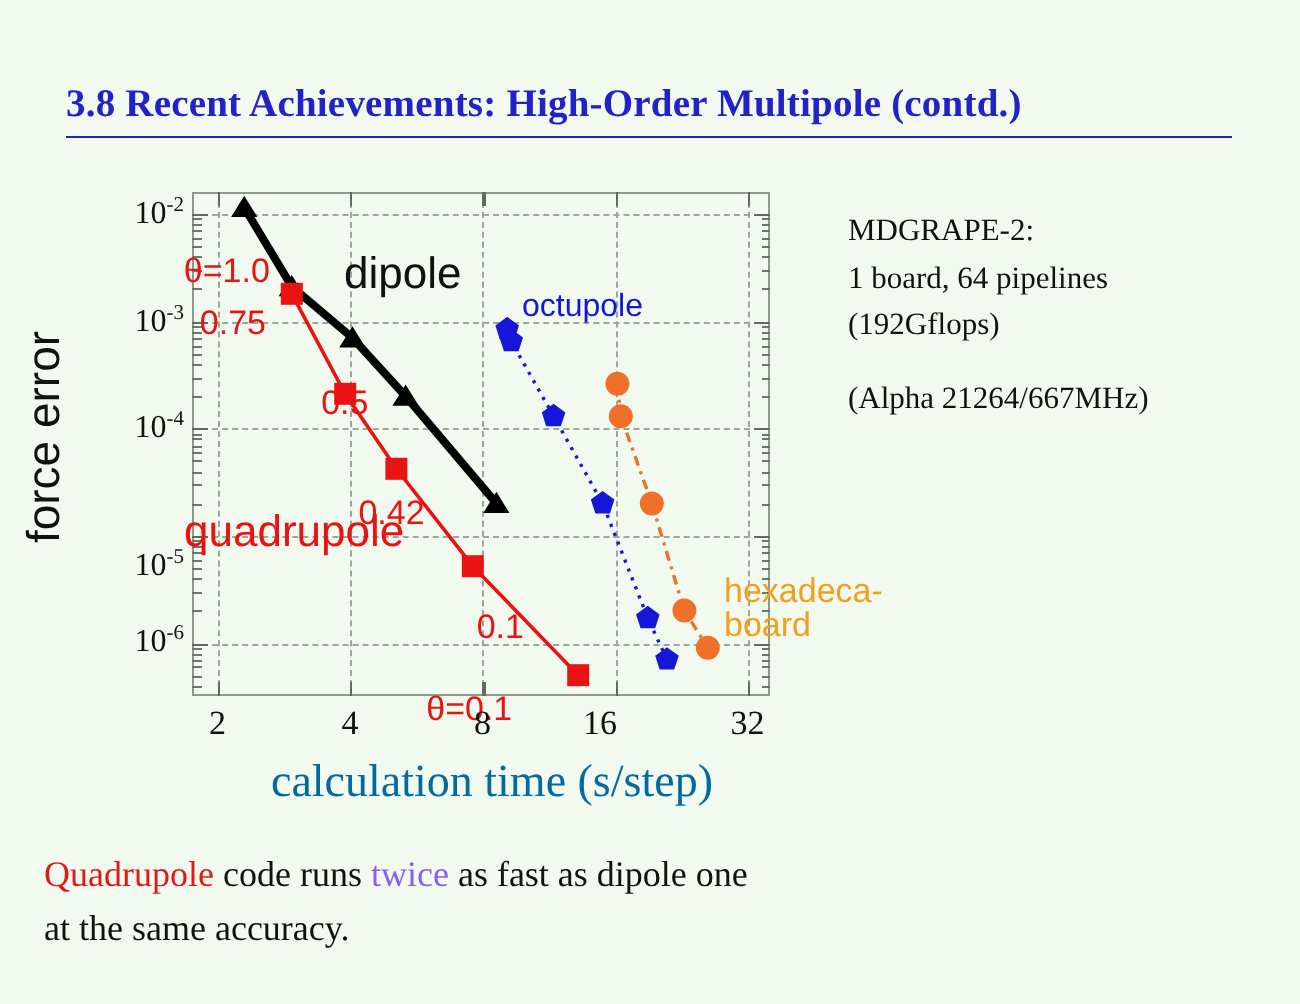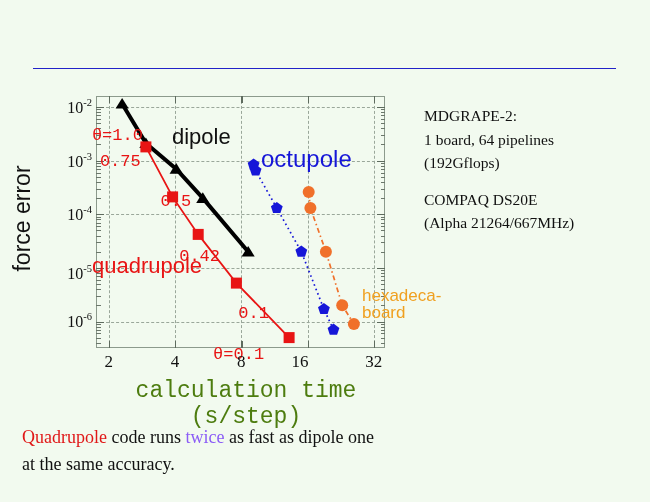--- a/index.html
+++ b/index.html
@@ -49,40 +49,40 @@
   .yticklab{
     position:absolute;right:0;transform:translateY(-50%);
     font-family:"Liberation Serif",serif;font-size:16px;color:#111;
     white-space:nowrap;
   }
   .yticklab sup{font-size:10.5px;vertical-align:super;}
   #ylabels{position:absolute;left:0px;top:0;width:92px;height:502px;}
 
   #xaxis-title{
     position:absolute;left:96px;top:378px;width:300px;text-align:center;
-    font-family:Liberation Mono, monospace;font-size:23px;color:#4d7c0f;
+    font-family:Liberation Serif, serif;font-size:23px;color:#0369a1;
   }
   #yaxis-title{
     position:absolute;left:-83px;top:205px;width:210px;text-align:center;
     font-family:"Liberation Sans",sans-serif;font-size:23px;color:#111;
     transform:rotate(-90deg);transform-origin:center center;
   }
 
   
   svg.series{position:absolute;left:0;top:0;width:289px;height:252px;overflow:visible;}
 
   
   .anno{position:absolute;white-space:nowrap;}
   .anno.dipole{font-family:"Liberation Sans",sans-serif;font-size:22px;color:#111;}
   .anno.quad{font-family:"Liberation Sans",sans-serif;font-size:22px;color:#e81414;}
-  .anno.octu{font-family:"Liberation Sans",sans-serif;font-size:24px;color:#1616d8;}
+  .anno.octu{font-family:"Liberation Sans",sans-serif;font-size:16px;color:#1616d8;}
   .anno.hexa{font-family:"Liberation Sans",sans-serif;font-size:17px;color:#f0a020;line-height:1.02;}
   .theta{
     position:absolute;white-space:nowrap;color:#e81414;
-    font-family:Liberation Mono, monospace;font-size:17px;
+    font-family:Liberation Sans, sans-serif;font-size:17px;
   }
 
   
   #info{
     position:absolute;left:424px;top:104px;width:215px;
     font-family:"Liberation Serif",serif;font-size:15.5px;color:#111;
     line-height:1.52;
   }
   #info .gap{height:13px;}
 
@@ -93,27 +93,28 @@
     line-height:1.5;
   }
   #caption .red{color:#e01818;}
   #caption .mag{color:#8b5cf6;}
 </style>
 </head>
 <body>
 
 <div class="slide">
 
+  <div id="title">3.8 Recent Achievements: High-Order Multipole (contd.)</div>
   <div id="title-rule"></div>
 
   <div id="ylabels">
       <div class="yticklab" style="top: 106.947px;"><span>10</span><sup>-2</sup></div>
       <div class="yticklab" style="top: 160.575px;"><span>10</span><sup>-3</sup></div>
       <div class="yticklab" style="top: 214.204px;"><span>10</span><sup>-4</sup></div>
-      <div class="yticklab" style="top: 273px;"><span>10</span><sup>-5</sup></div>
+      <div class="yticklab" style="top: 283px;"><span>10</span><sup>-5</sup></div>
       <div class="yticklab" style="top: 321.462px;"><span>10</span><sup>-6</sup></div>
     </div>
 
   <div id="yaxis-title">force error</div>
   <div id="xaxis-title">calculation time (s/step)</div>
 
   <div id="plot">
     <div id="frame"></div>
     <div id="gridlines">
         <div class="gl v" style="left: 12.8px;"></div>
@@ -283,21 +284,20 @@
       <div class="xticklab" style="left: 241.253px;">8</div>
       <div class="xticklab" style="left: 300px;">16</div>
       <div class="xticklab" style="left: 373.743px;">32</div>
     </div>
 
   <div id="info">
     <div>MDGRAPE-2:</div>
     <div>1 board, 64 pipelines</div>
     <div>(192Gflops)</div>
     <div class="gap"></div>
-    <div>COMPAQ DS20E</div>
     <div>(Alpha 21264/667MHz)</div>
   </div>
 
   <div id="caption">
     <div>
       <span class="red">Quadrupole</span><span> code runs </span><span class="mag">twice</span><span> as fast as dipole one</span>
     </div>
     <div>at the same accuracy.</div>
   </div>
 

